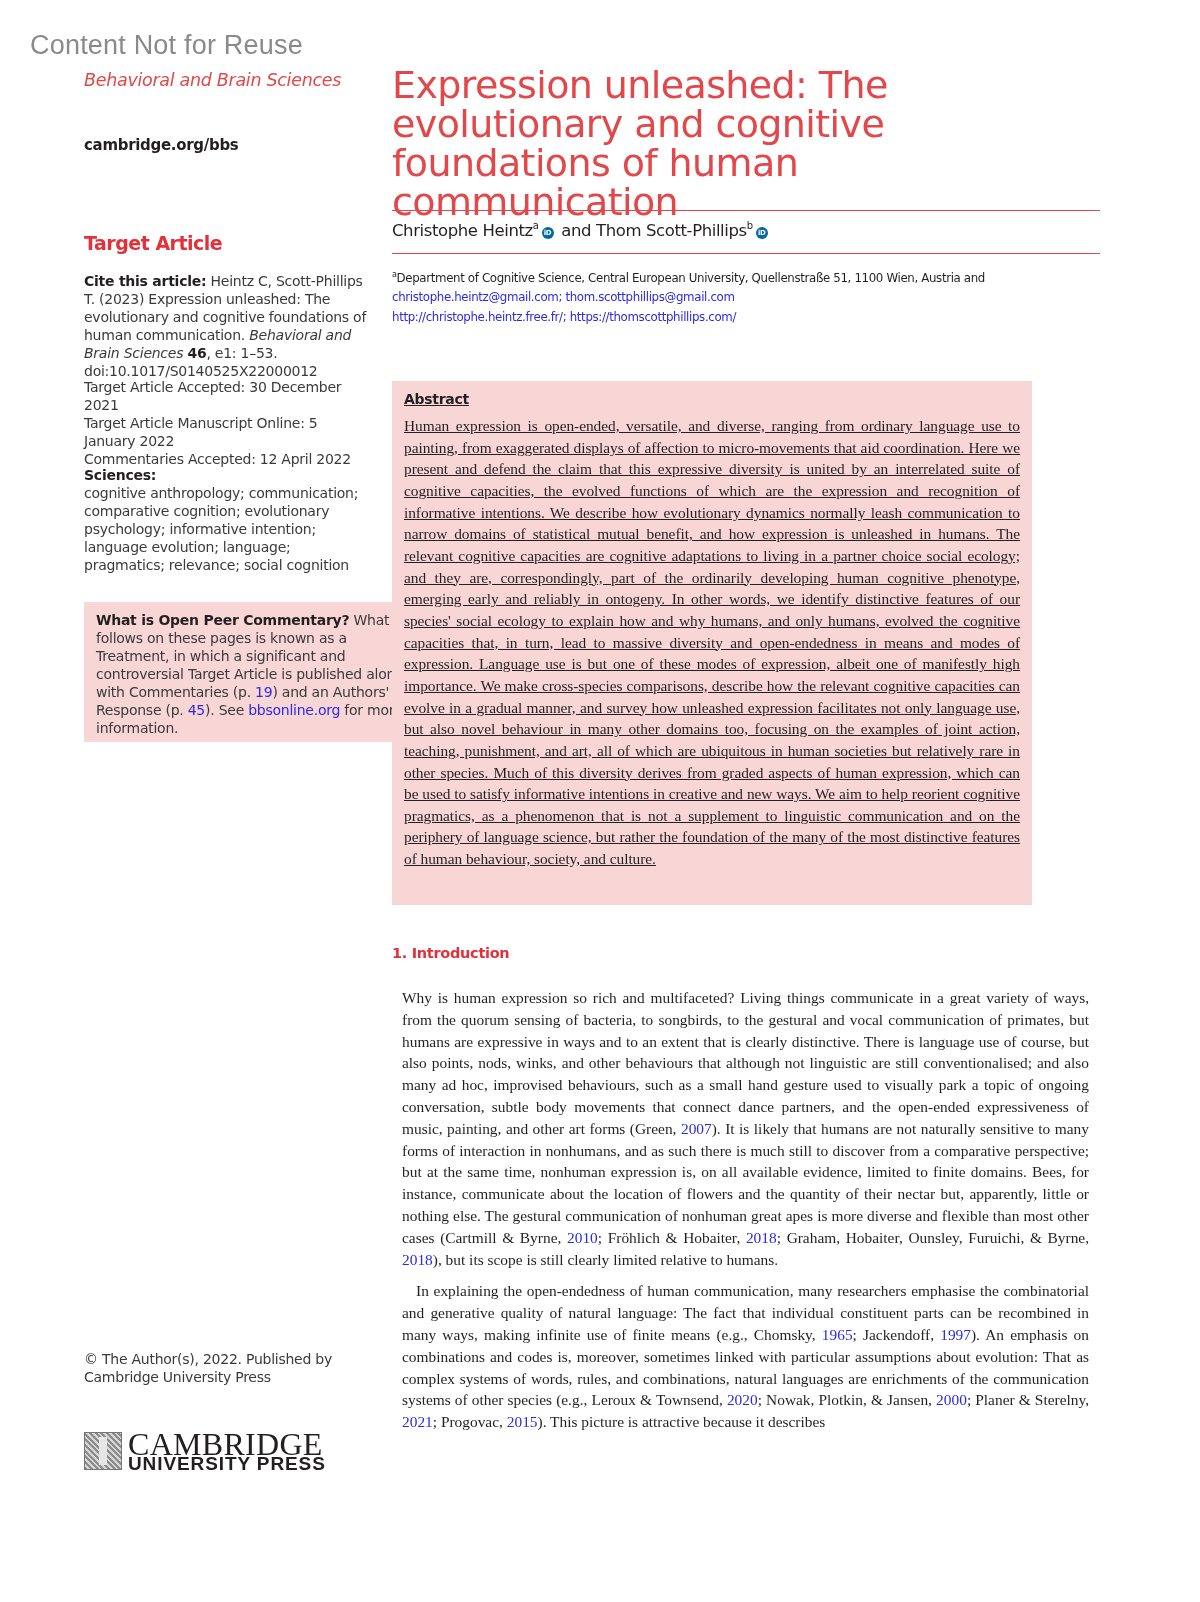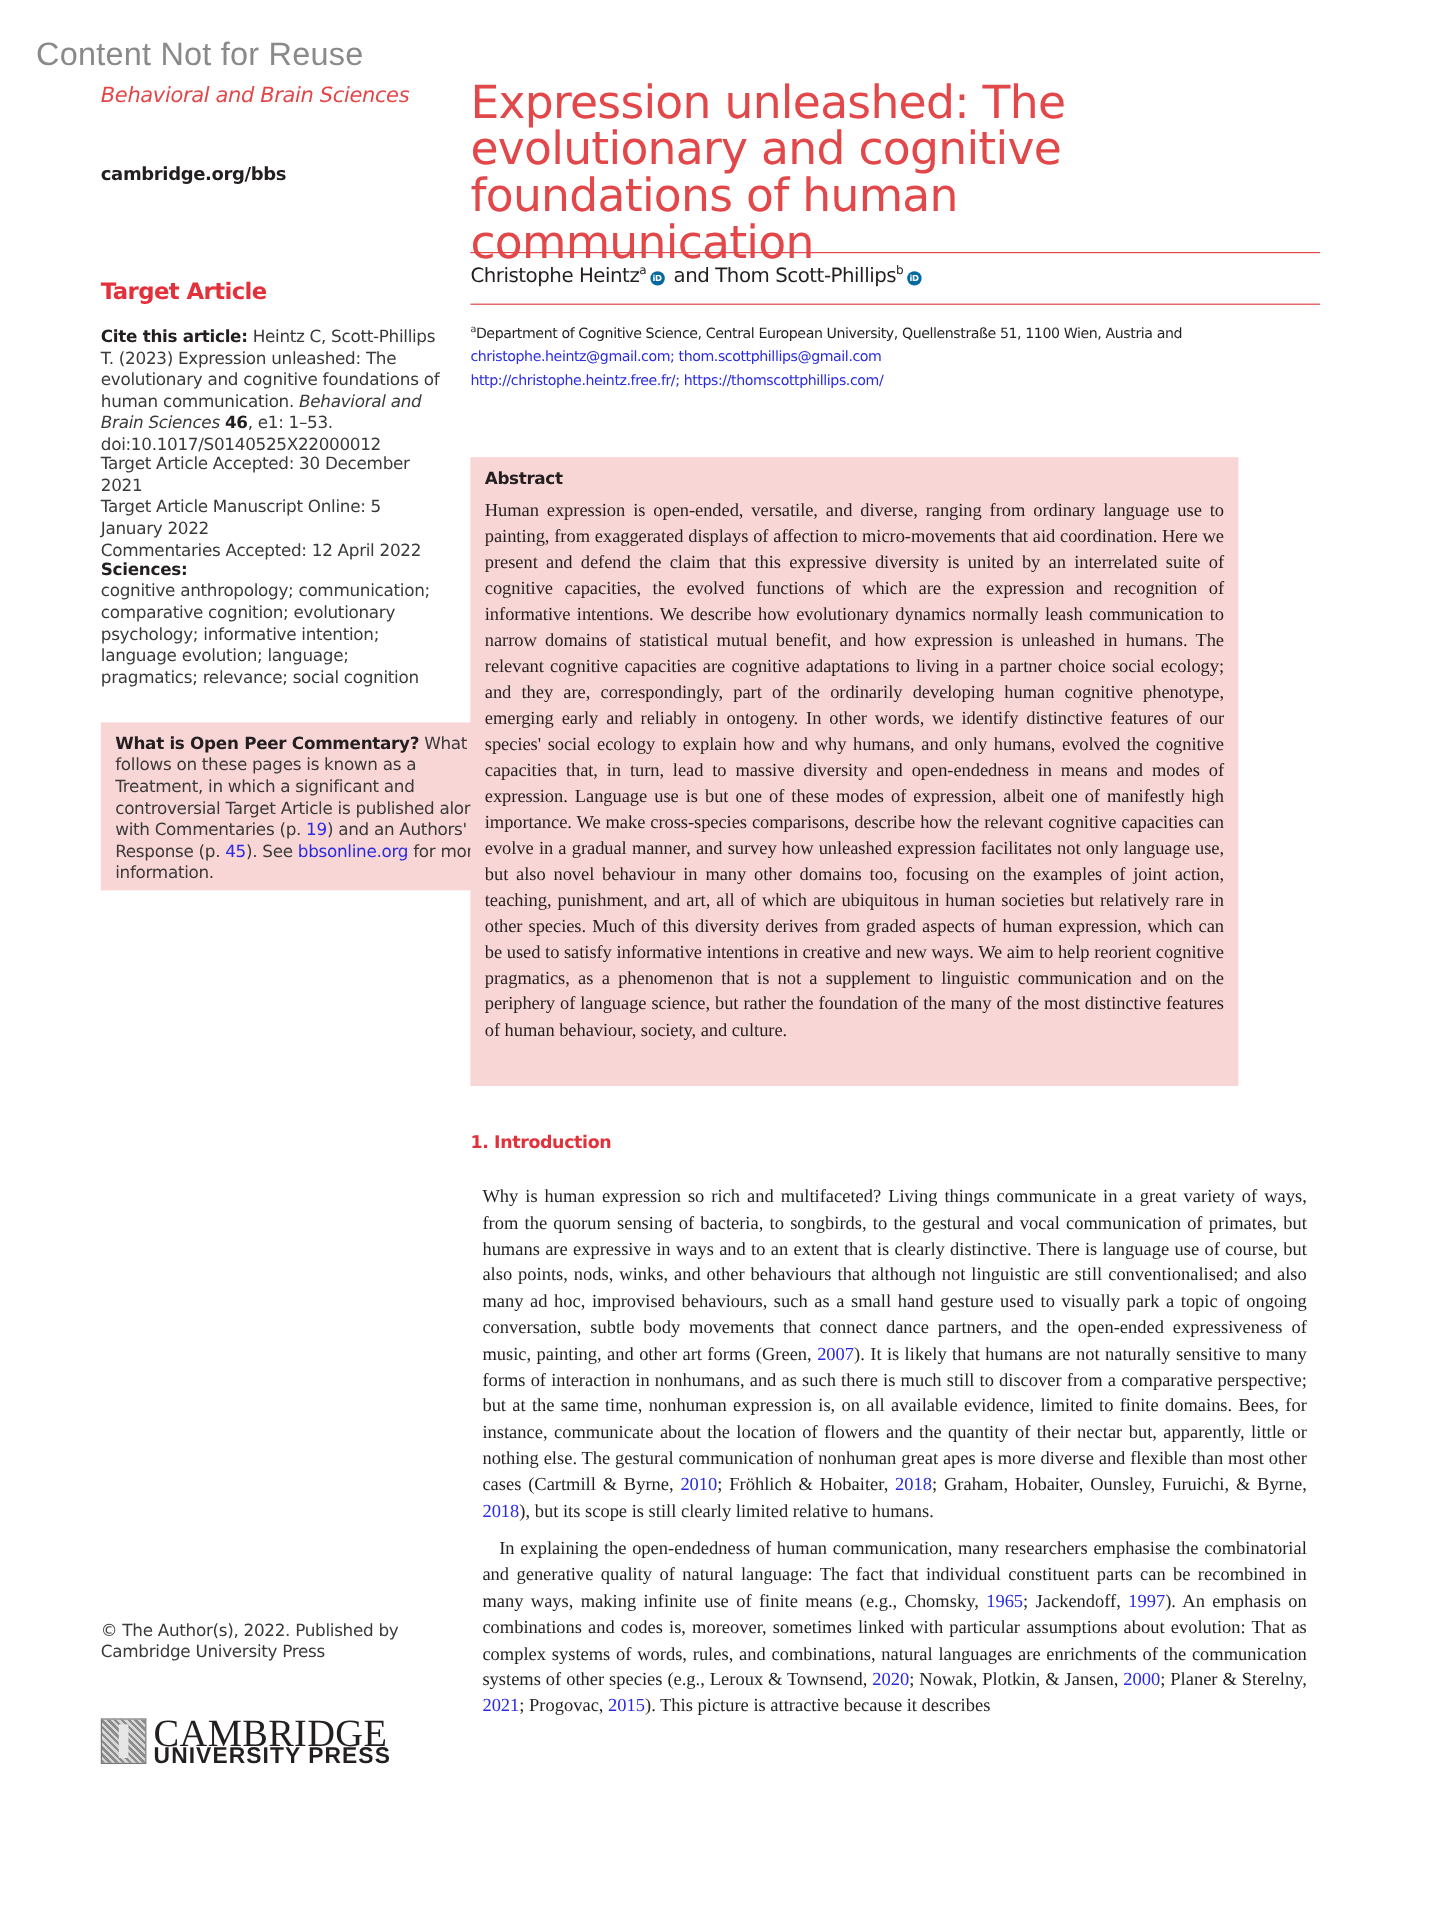--- a/index.html
+++ b/index.html
@@ -28,21 +28,21 @@
 
   .title { position: absolute; left: 392px; top: 66px; width: 700px; font-family: "DejaVu Sans", sans-serif; font-size: 38px; line-height: 39px; color: #e2474a; letter-spacing: -0.6px; font-weight: normal; margin: 0; }
   .rule { position: absolute; left: 392px; width: 708px; height: 0; border-top: 1.6px solid #e2474a; }
   .rule1 { top: 210px; } .rule2 { top: 253px; }
   .authors { position: absolute; left: 392px; top: 220px; font-family: "DejaVu Sans", sans-serif; font-size: 16.5px; color: #231f20; letter-spacing: -0.4px; }
   .authors sup { font-size: 10px; }
   .orcid { display: inline-block; width: 12px; height: 12px; border-radius: 50%; background: #0369a1; color: #fff; font-size: 7px; line-height: 12px; text-align: center; vertical-align: 1px; margin: 0 3px; font-weight: bold; }
   .affil { position: absolute; left: 392px; top: 265px; width: 710px; font-family: "DejaVu Sans", sans-serif; font-size: 11.8px; line-height: 19.5px; color: #231f20; letter-spacing: -0.35px; }
   .affil sup { font-size: 8px; }
 
-  .abstract { position: absolute; left: 392px; top: 381px; width: 640px; height: 524px; background: #f9d6d6; box-sizing: border-box; padding: 6px 12px 0 12px; }
+  .abstract { position: absolute; left: 392px; top: 381px; width: 640px; height: 524px; background: #f9d6d6; box-sizing: border-box; padding: 6px 12px 0 12px; text-decoration: underline; }
   .abstract h2 { margin: 0 0 4px 0; font-family: "DejaVu Sans", sans-serif; font-size: 14px; font-weight: bold; color: #231f20; letter-spacing: -0.3px; line-height: 24px; }
   .abstract p { margin: 0; font-family: "Liberation Serif", serif; font-size: 15.4px; line-height: 21.65px; text-align: justify; color: #231f20; letter-spacing: -0.05px; }
 
   .intro-h { position: absolute; left: 392px; top: 945px; font-family: "DejaVu Sans", sans-serif; font-size: 14.5px; font-weight: bold; color: #e2313a; letter-spacing: -0.3px; }
   .body-text { position: absolute; left: 392px; top: 977px; width: 707px; font-family: "Liberation Serif", serif; font-size: 15.4px; line-height: 21.8px; text-align: justify; color: #231f20; }
   .body-text p { margin: 10px; }
   .body-text p + p { text-indent: 14px; }
   .cite-link { color: #2a2ae0; }
 </style>
 </head>

